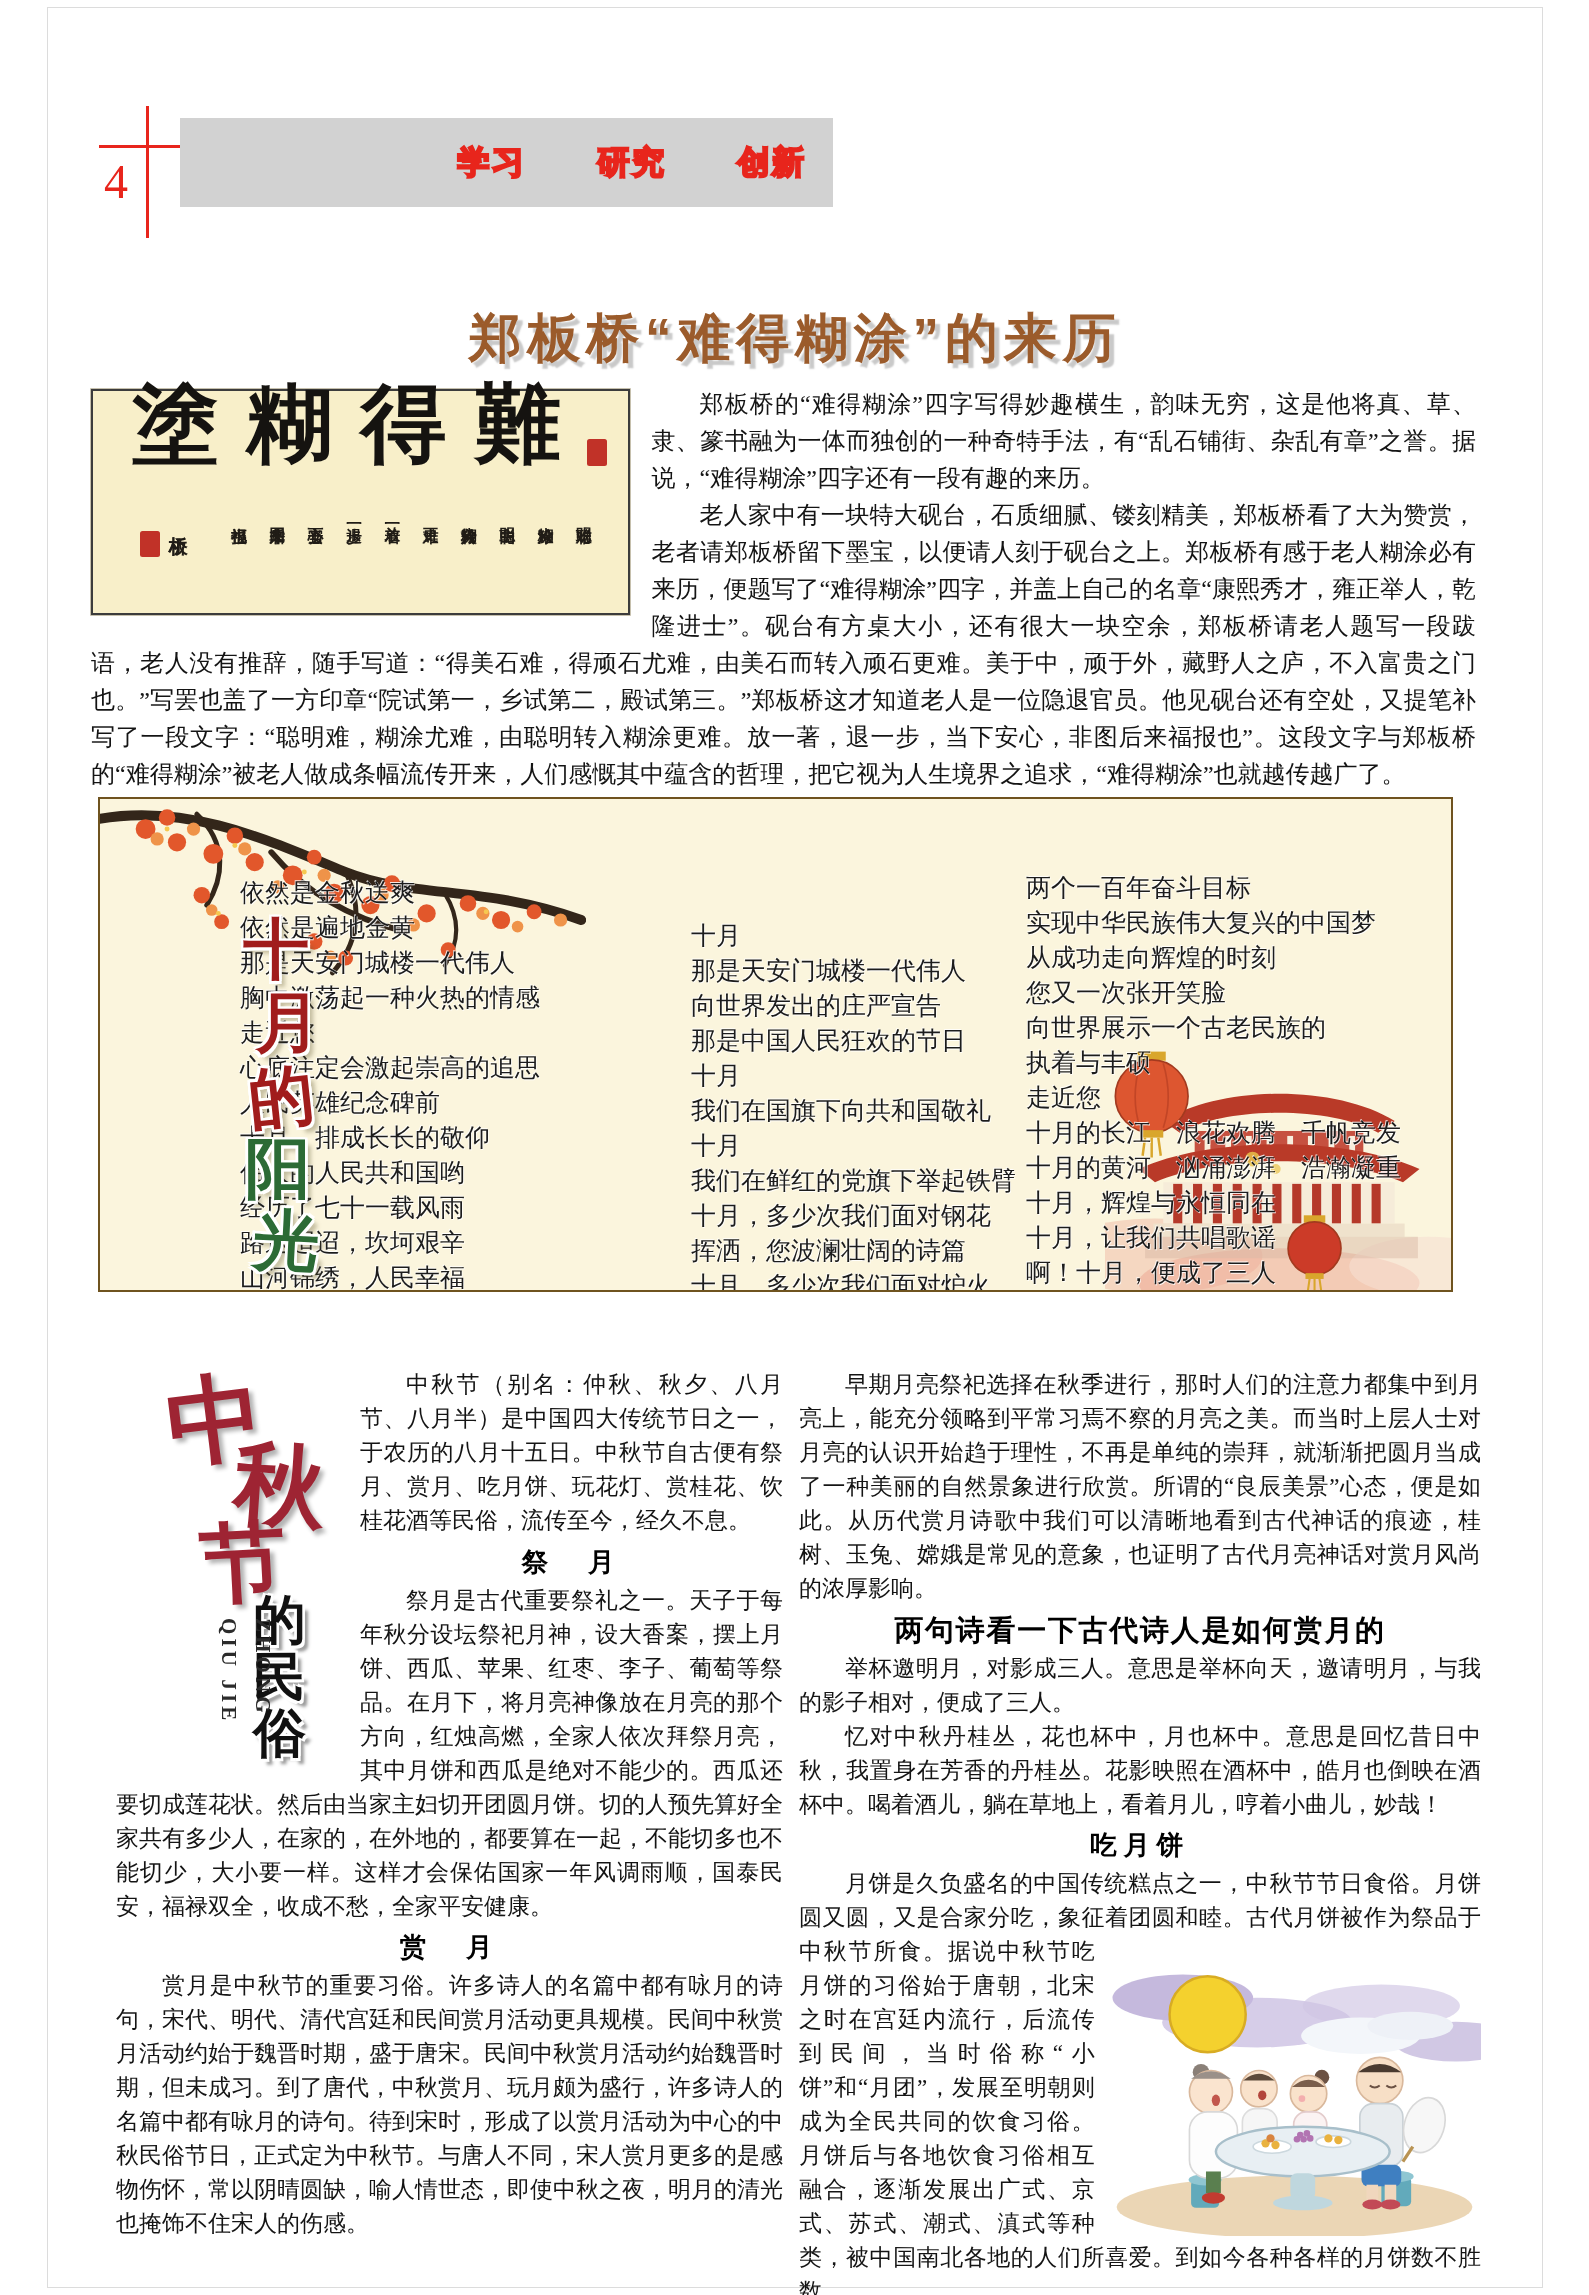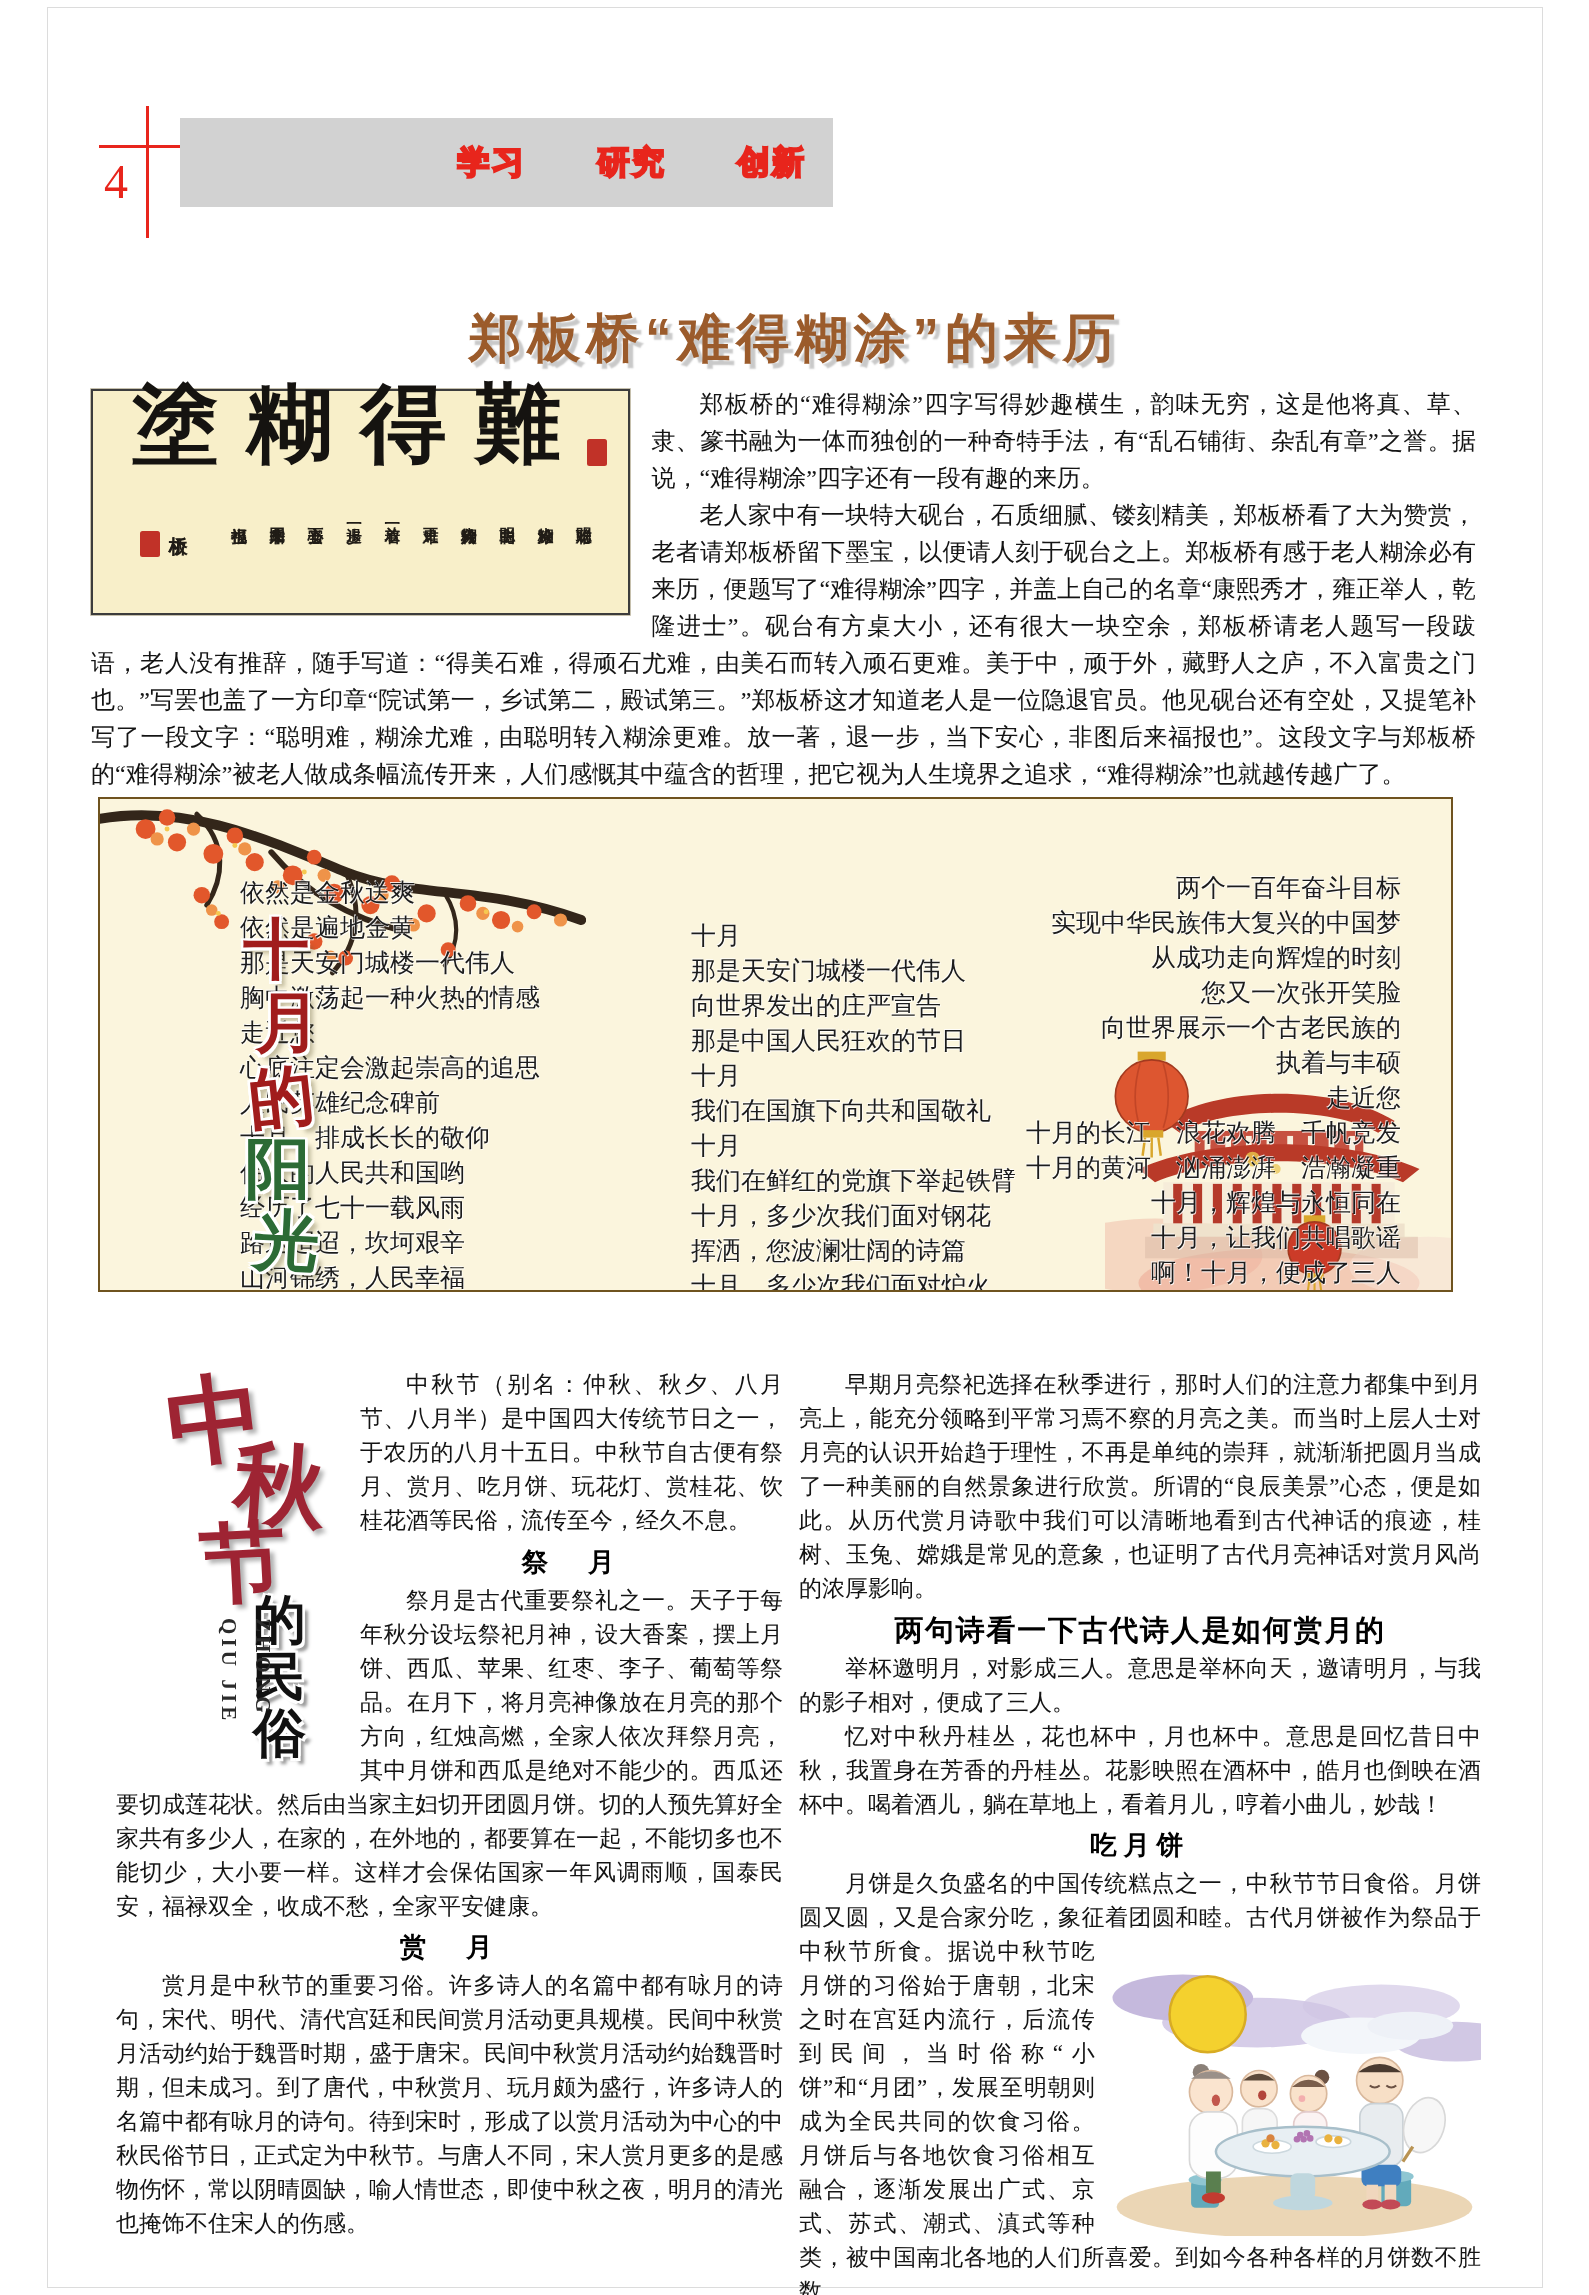--- a/index.html
+++ b/index.html
@@ -62,21 +62,21 @@
   .t-red{color:#a11c1c;} .t-green{color:#2c6b35;}
   .poem-title-char:nth-child(1){transform:translateX(8.3px);}
   .poem-title-char:nth-child(2){transform:translateX(20px);}
   .poem-title-char:nth-child(3){transform:translateX(13.2px) rotate(-6deg);}
   .poem-title-char:nth-child(4){transform:translateX(10px);}
   .poem-title-char:nth-child(5){transform:translateX(18px) rotate(3deg);}
   .poem-col{position:absolute;z-index:4;font-size:25px;line-height:35px;color:#1c1c1c;white-space:nowrap;}
   .poem-col .ln{text-shadow:0.8px 0.8px 0 rgba(255,255,255,.85),-0.8px -0.8px 0 rgba(255,255,255,.85);}
   .poem-col-1{left:116px;top:76px;margin-left:24px;}
   .poem-col-2{left:591px;top:71px;margin-top:48px;}
-  .poem-col-3{left:926px;top:71px;text-align:right;}
+  .poem-col-3{left:926px;top:71px;}
 
   
   .ma-left{position:absolute;left:116px;top:1368px;width:667px;font-size:23px;line-height:34px;
            text-align:justify;color:#141414;}
   .ma-right{position:absolute;left:799px;top:1368px;width:682px;font-size:23px;line-height:34px;
             text-align:justify;color:#141414;}
   .subhead{font-family:"Liberation Sans",sans-serif;font-weight:bold;font-size:26.5px;color:#000;
            text-align:center;letter-spacing:6.6px;margin:6.6px 0 5px;text-indent:0;}
   .subhead-wide{font-size:29px;letter-spacing:1.7px;}
 

